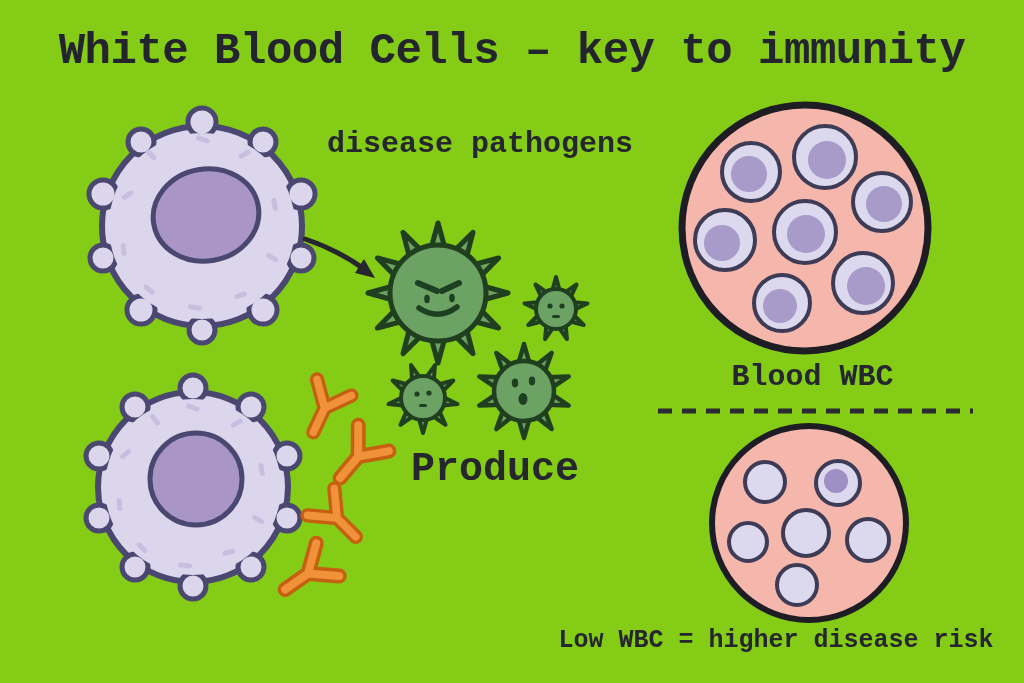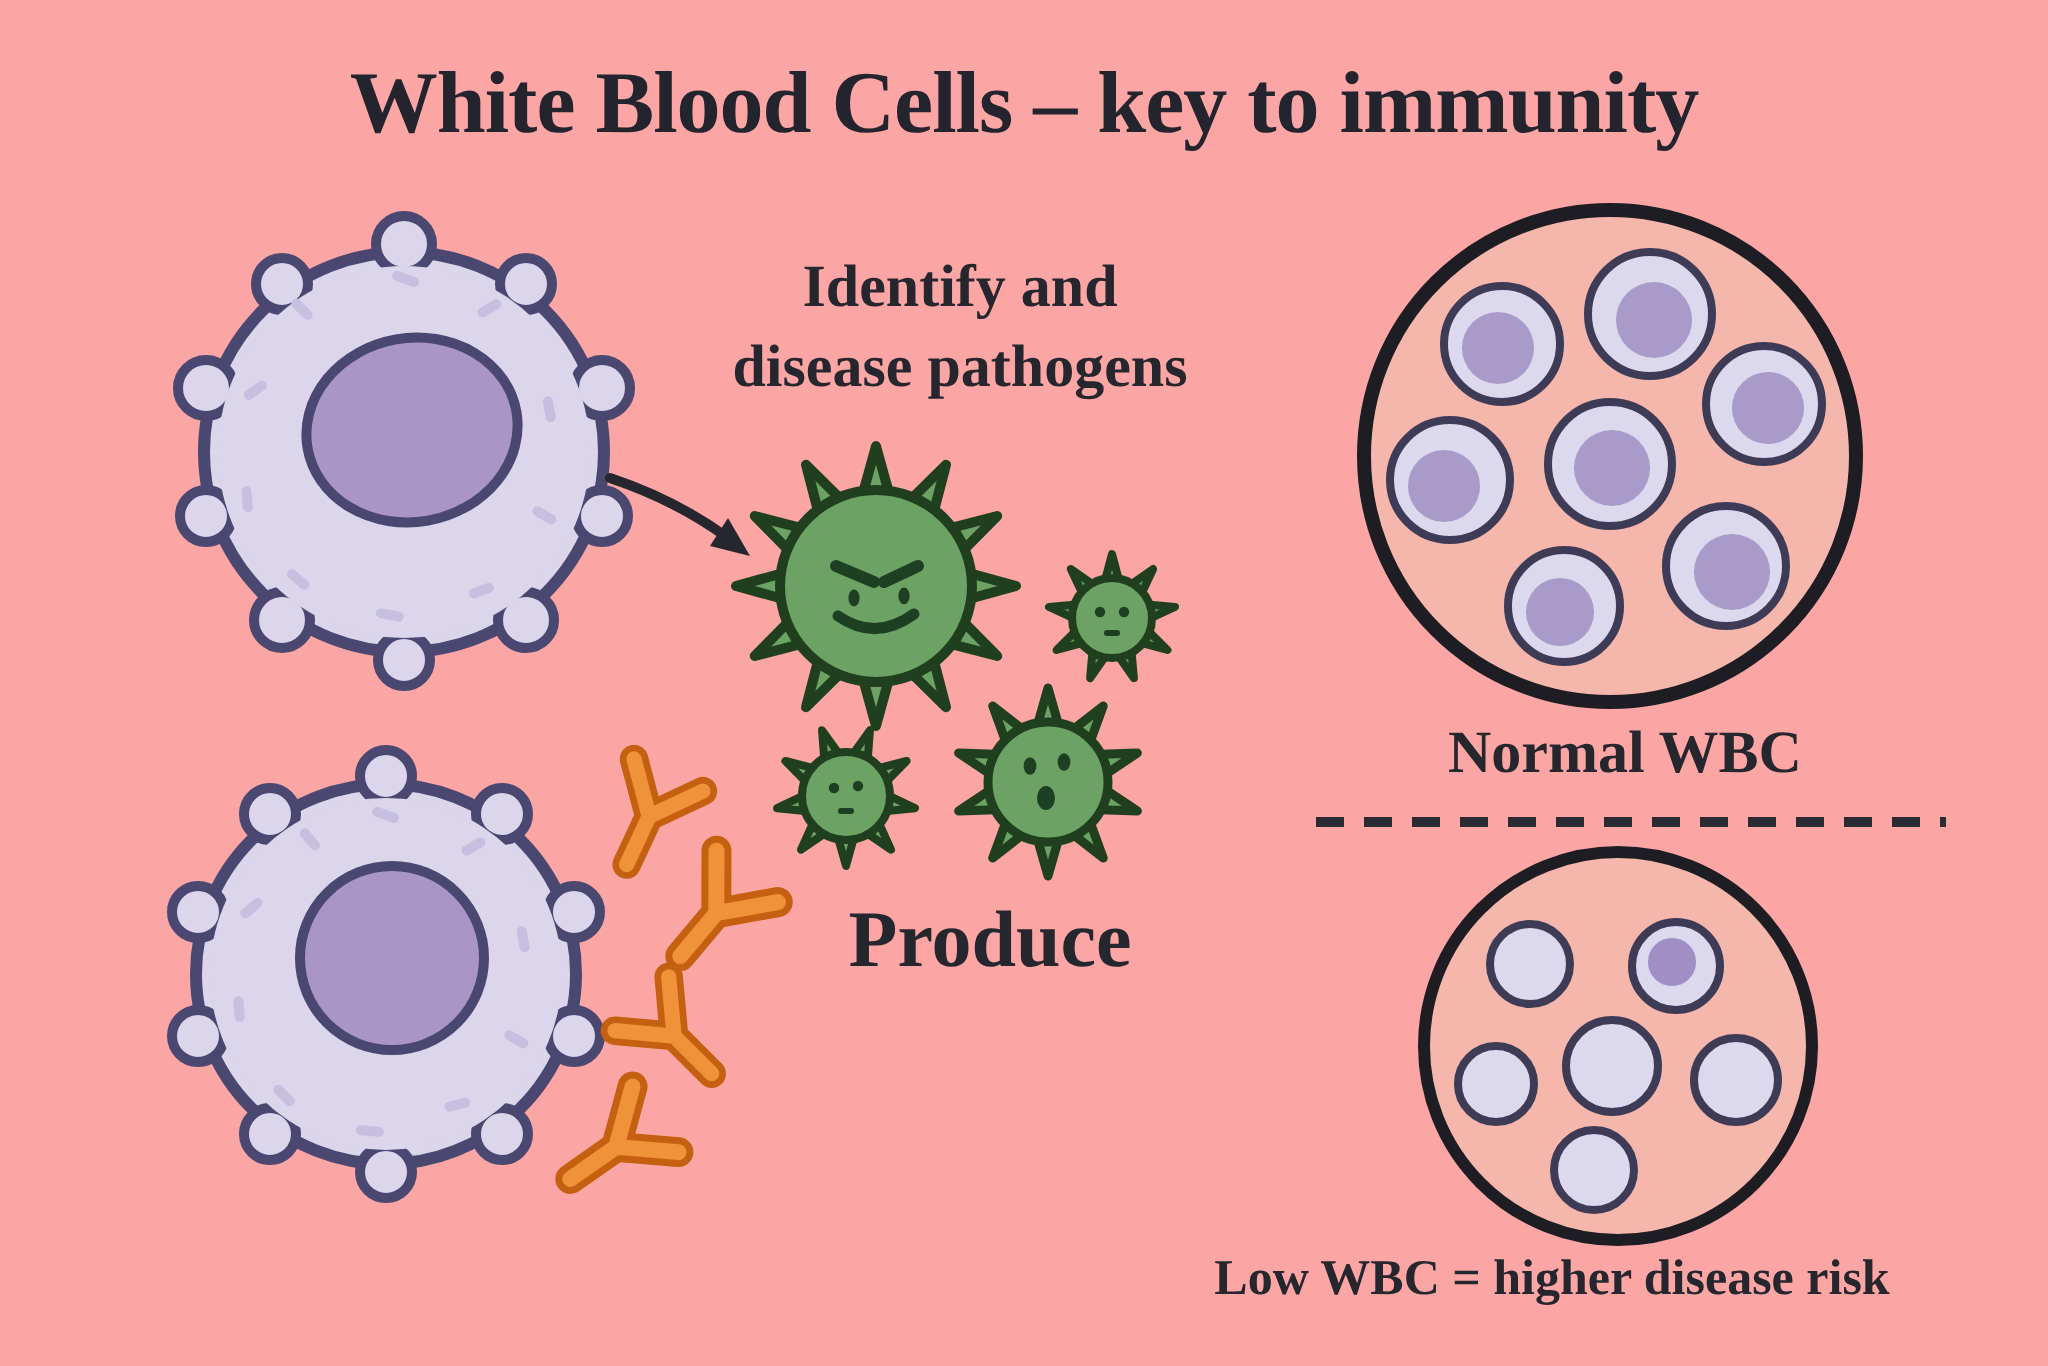--- a/index.html
+++ b/index.html
@@ -1,21 +1,21 @@
 <!DOCTYPE html>
 <html><head>
 <meta charset="utf-8">
 <style>
   html,body{margin:0;padding:0;}
   .canvas{
     position:relative;
     width:1024px;height:683px;
-    background:#fca5a5;
+    background:#84cc16;
     overflow:hidden;
-    font-family:Liberation Serif, serif;
+    font-family:Liberation Mono, monospace;
   }
   .title{
     position:absolute;top:26px;left:0;width:1024px;
     text-align:center;
     font-size:44px;font-weight:800;letter-spacing:-0.5px;
     color:#24242e;
   }
   .label{
     position:absolute;text-align:center;
     font-weight:700;color:#26262e;
@@ -235,25 +235,24 @@
         <circle cx="748" cy="542" r="19"></circle>
           <circle cx="806" cy="533" r="23"></circle>
         <circle cx="868" cy="540" r="21"></circle>
           <circle cx="797" cy="585" r="20"></circle>
       </g>
       <circle cx="836" cy="481" r="12" fill="#9f8fc4"></circle>
     </g>
   </svg>
 
   <div class="label label-identify">
-    <div>Identify and</div>
     <div>disease pathogens</div>
   </div>
 
   <div class="label label-produce">
     <div>Produce</div>
   </div>
 
-  <div class="label label-normal">Normal WBC</div>
+  <div class="label label-normal">Blood WBC</div>
 
   <div class="label label-low">Low WBC = higher disease risk</div>
 
 </div>
 
 </body></html>

